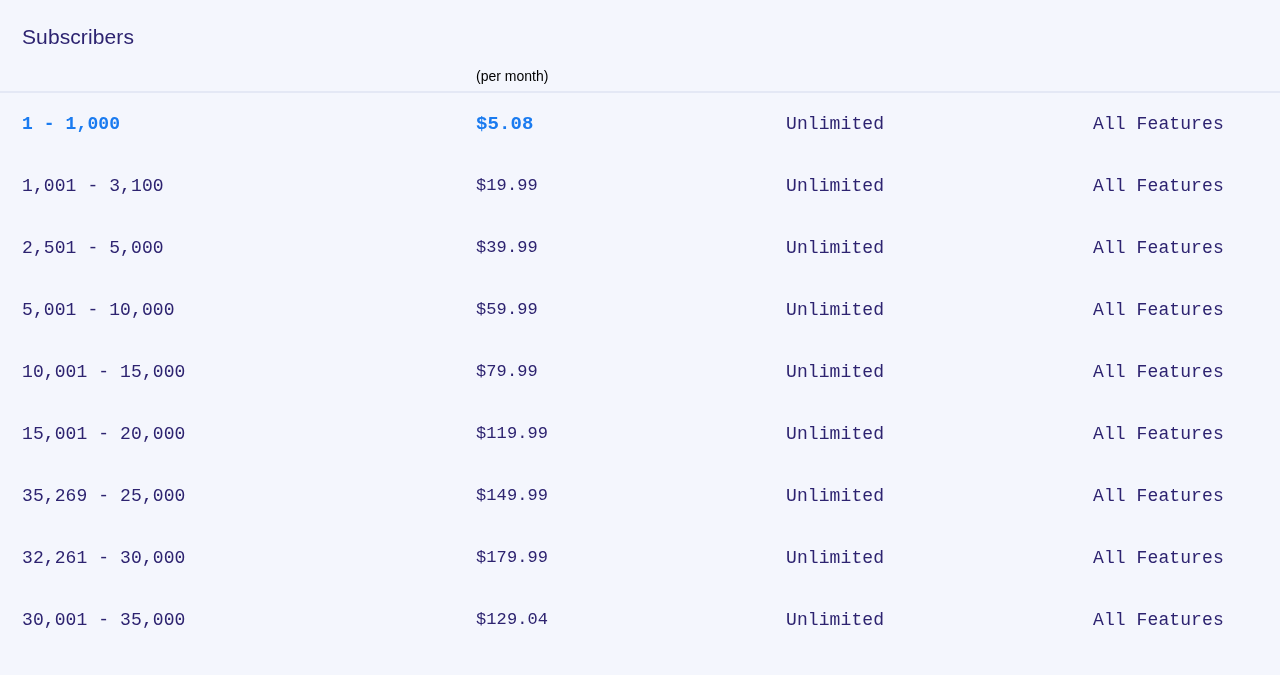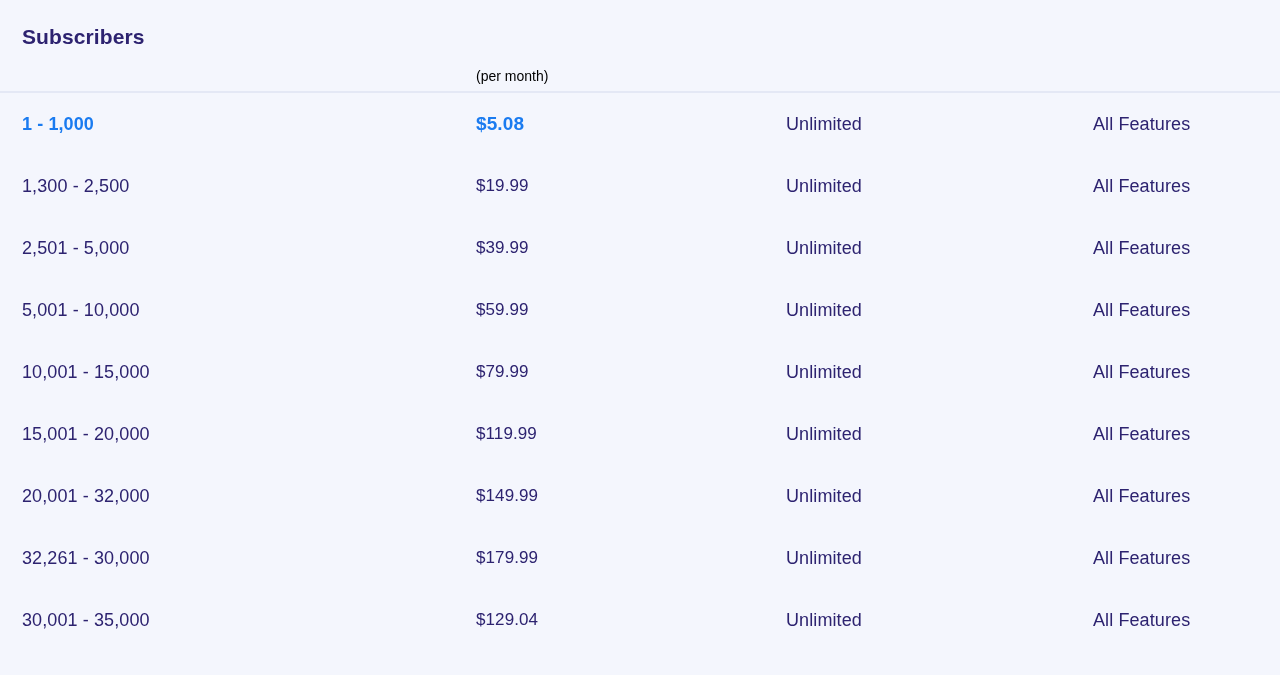--- a/index.html
+++ b/index.html
@@ -28,21 +28,21 @@
     position: relative;
     height: 93px;
     border-bottom: 2px solid #e4e8f5;
   }
 
   .header-cell {
     position: absolute;
     top: 24px;
     color: #2d2370;
     font-size: 21px;
-    font-weight: 700;
+    font-weight: 400;
     line-height: 25px;
     white-space: nowrap;
     letter-spacing: 0.1px;
   }
 
   .header-sub {
     position: absolute;
     top: 68px;
     color: #000000;
     font-size: 14px;
@@ -71,20 +71,21 @@
   .cell {
     position: absolute;
     top: 50%;
     transform: translateY(-50%);
     font-size: 18px;
     font-weight: 400;
     color: #2d2370;
     line-height: 22px;
     white-space: nowrap;
     letter-spacing: 0.1px;
+    font-family: Liberation Mono, monospace;
   }
 
   .cell.price {
     font-size: 17px;
   }
 
   
   .table-row.is-highlighted .cell.subscribers,
   .table-row.is-highlighted .cell.price {
     color: #1a7bf0;
@@ -116,21 +117,21 @@
   </div>
 
   <div class="table-body" id="table-body">
       <div class="table-row is-highlighted first-row">
         <div class="cell subscribers col-1">1 - 1,000</div>
         <div class="cell price col-2">$5.08</div>
         <div class="cell emails col-3">Unlimited</div>
         <div class="cell features col-4">All Features</div>
       </div>
       <div class="table-row">
-        <div class="cell subscribers col-1">1,300 - 2,500</div>
+        <div class="cell subscribers col-1">1,001 - 3,100</div>
         <div class="cell price col-2">$19.99</div>
         <div class="cell emails col-3">Unlimited</div>
         <div class="cell features col-4">All Features</div>
       </div>
       <div class="table-row">
         <div class="cell subscribers col-1">2,501 - 5,000</div>
         <div class="cell price col-2">$39.99</div>
         <div class="cell emails col-3">Unlimited</div>
         <div class="cell features col-4">All Features</div>
       </div>
@@ -146,21 +147,21 @@
         <div class="cell emails col-3">Unlimited</div>
         <div class="cell features col-4">All Features</div>
       </div>
       <div class="table-row">
         <div class="cell subscribers col-1">15,001 - 20,000</div>
         <div class="cell price col-2">$119.99</div>
         <div class="cell emails col-3">Unlimited</div>
         <div class="cell features col-4">All Features</div>
       </div>
       <div class="table-row">
-        <div class="cell subscribers col-1">20,001 - 32,000</div>
+        <div class="cell subscribers col-1">35,269 - 25,000</div>
         <div class="cell price col-2">$149.99</div>
         <div class="cell emails col-3">Unlimited</div>
         <div class="cell features col-4">All Features</div>
       </div>
       <div class="table-row">
         <div class="cell subscribers col-1">32,261 - 30,000</div>
         <div class="cell price col-2">$179.99</div>
         <div class="cell emails col-3">Unlimited</div>
         <div class="cell features col-4">All Features</div>
       </div>

